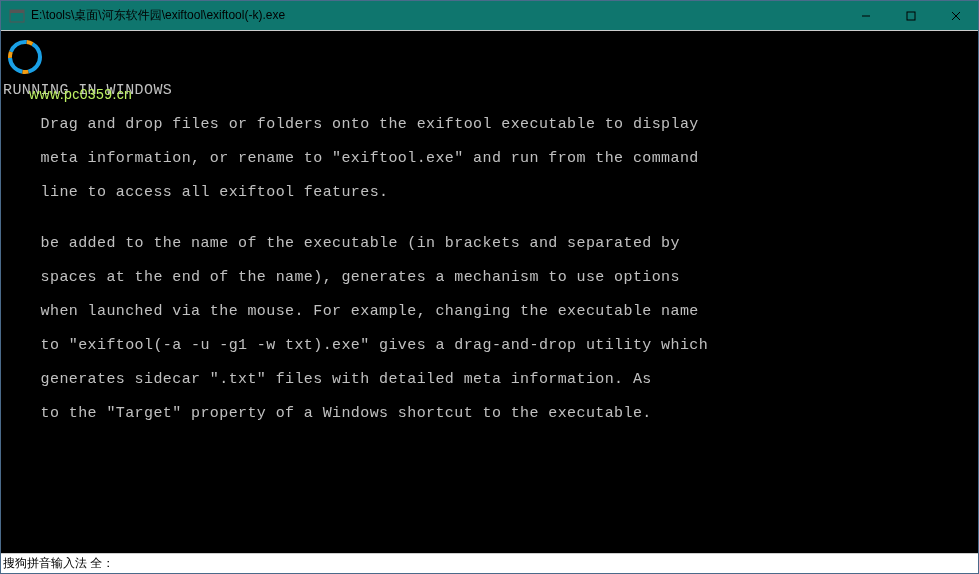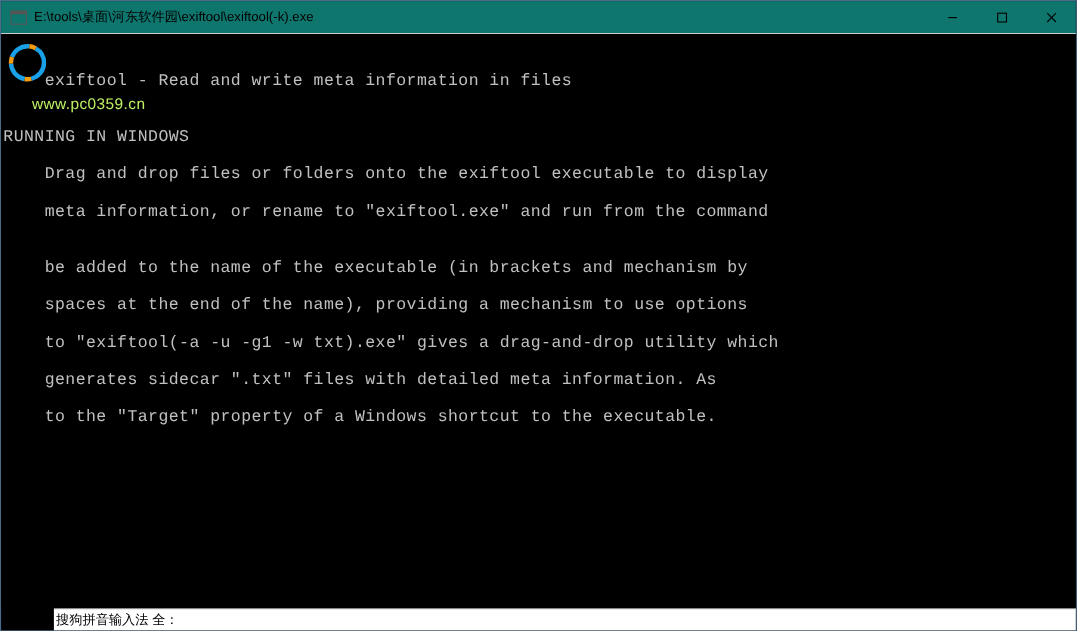--- a/index.html
+++ b/index.html
@@ -103,21 +103,20 @@
     height: 20px;
     background: #fff;
     border-top: 1px solid #ccc;
     font-size: 12px;
     color: #000;
     display: flex;
     align-items: center;
     padding-left: 2px;
     font-family: "Microsoft YaHei", "SimSun", sans-serif;
     flex-shrink: 0;
-    margin-left: 48px;
   }
 </style>
 </head>
 <body>
 
 <div class="window">
 
   <div class="titlebar">
     <span class="app-icon">
       <svg width="16" height="16" viewBox="0 0 16 16">
@@ -147,28 +146,29 @@
   </div>
 
   <div class="terminal">
     <div class="watermark">
       <svg class="wm-logo" viewBox="0 0 36 36">
         <circle cx="18" cy="18" r="15" fill="none" stroke="#1aa0e6" stroke-width="4" stroke-dasharray="20 6"></circle>
         <circle cx="18" cy="18" r="15" fill="none" stroke="#f39c12" stroke-width="4" stroke-dasharray="6 20" stroke-dashoffset="-20"></circle>
       </svg>
       <div class="wm-url">www.pc0359.cn</div>
     </div>
-<div class="line">    exiftool - Read and write meta information in files</div>
 <div class="line"></div>
 <div class="line">RUNNING IN WINDOWS</div>
 <div class="line">    Drag and drop files or folders onto the exiftool executable to display</div>
 <div class="line">    meta information, or rename to "exiftool.exe" and run from the command</div>
+<div class="line">    line to access all exiftool features.</div>
 <div class="line"></div>
-<div class="line">    be added to the name of the executable (in brackets and mechanism by</div>
-<div class="line">    spaces at the end of the name), providing a mechanism to use options</div>
+<div class="line">    be added to the name of the executable (in brackets and separated by</div>
+<div class="line">    spaces at the end of the name), generates a mechanism to use options</div>
+<div class="line">    when launched via the mouse. For example, changing the executable name</div>
 <div class="line">    to "exiftool(-a -u -g1 -w txt).exe" gives a drag-and-drop utility which</div>
 <div class="line">    generates sidecar ".txt" files with detailed meta information. As</div>
 <div class="line">    to the "Target" property of a Windows shortcut to the executable.</div>
 <div class="line"></div>
 
 
 
 <div class="line"></div>
 
 

